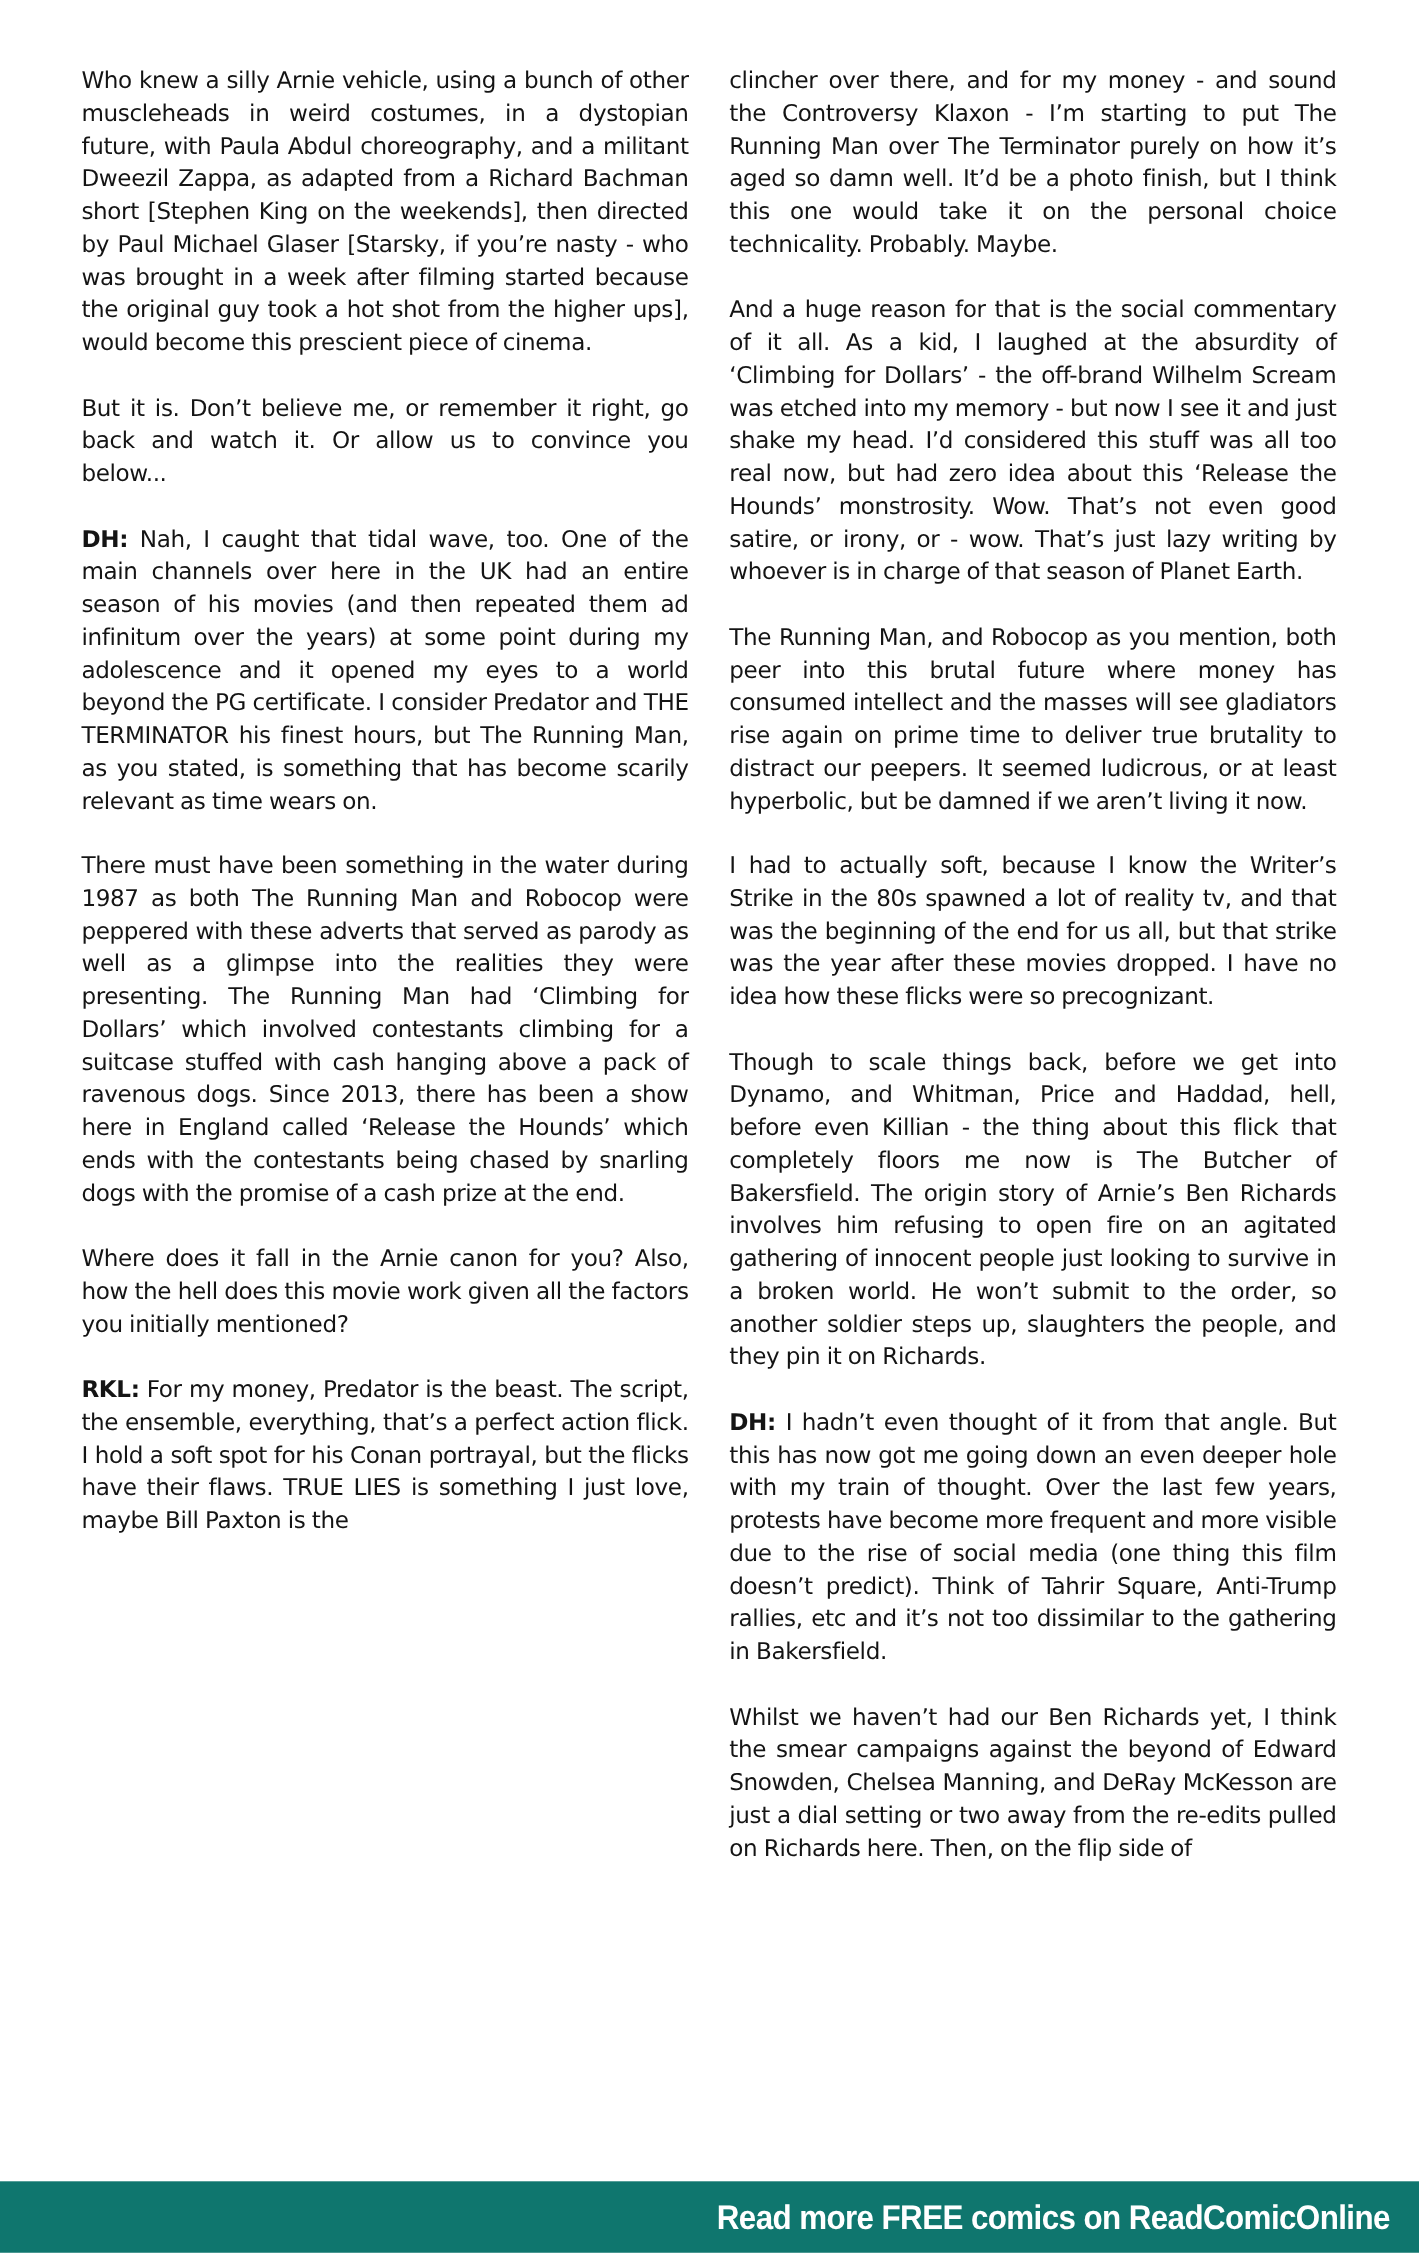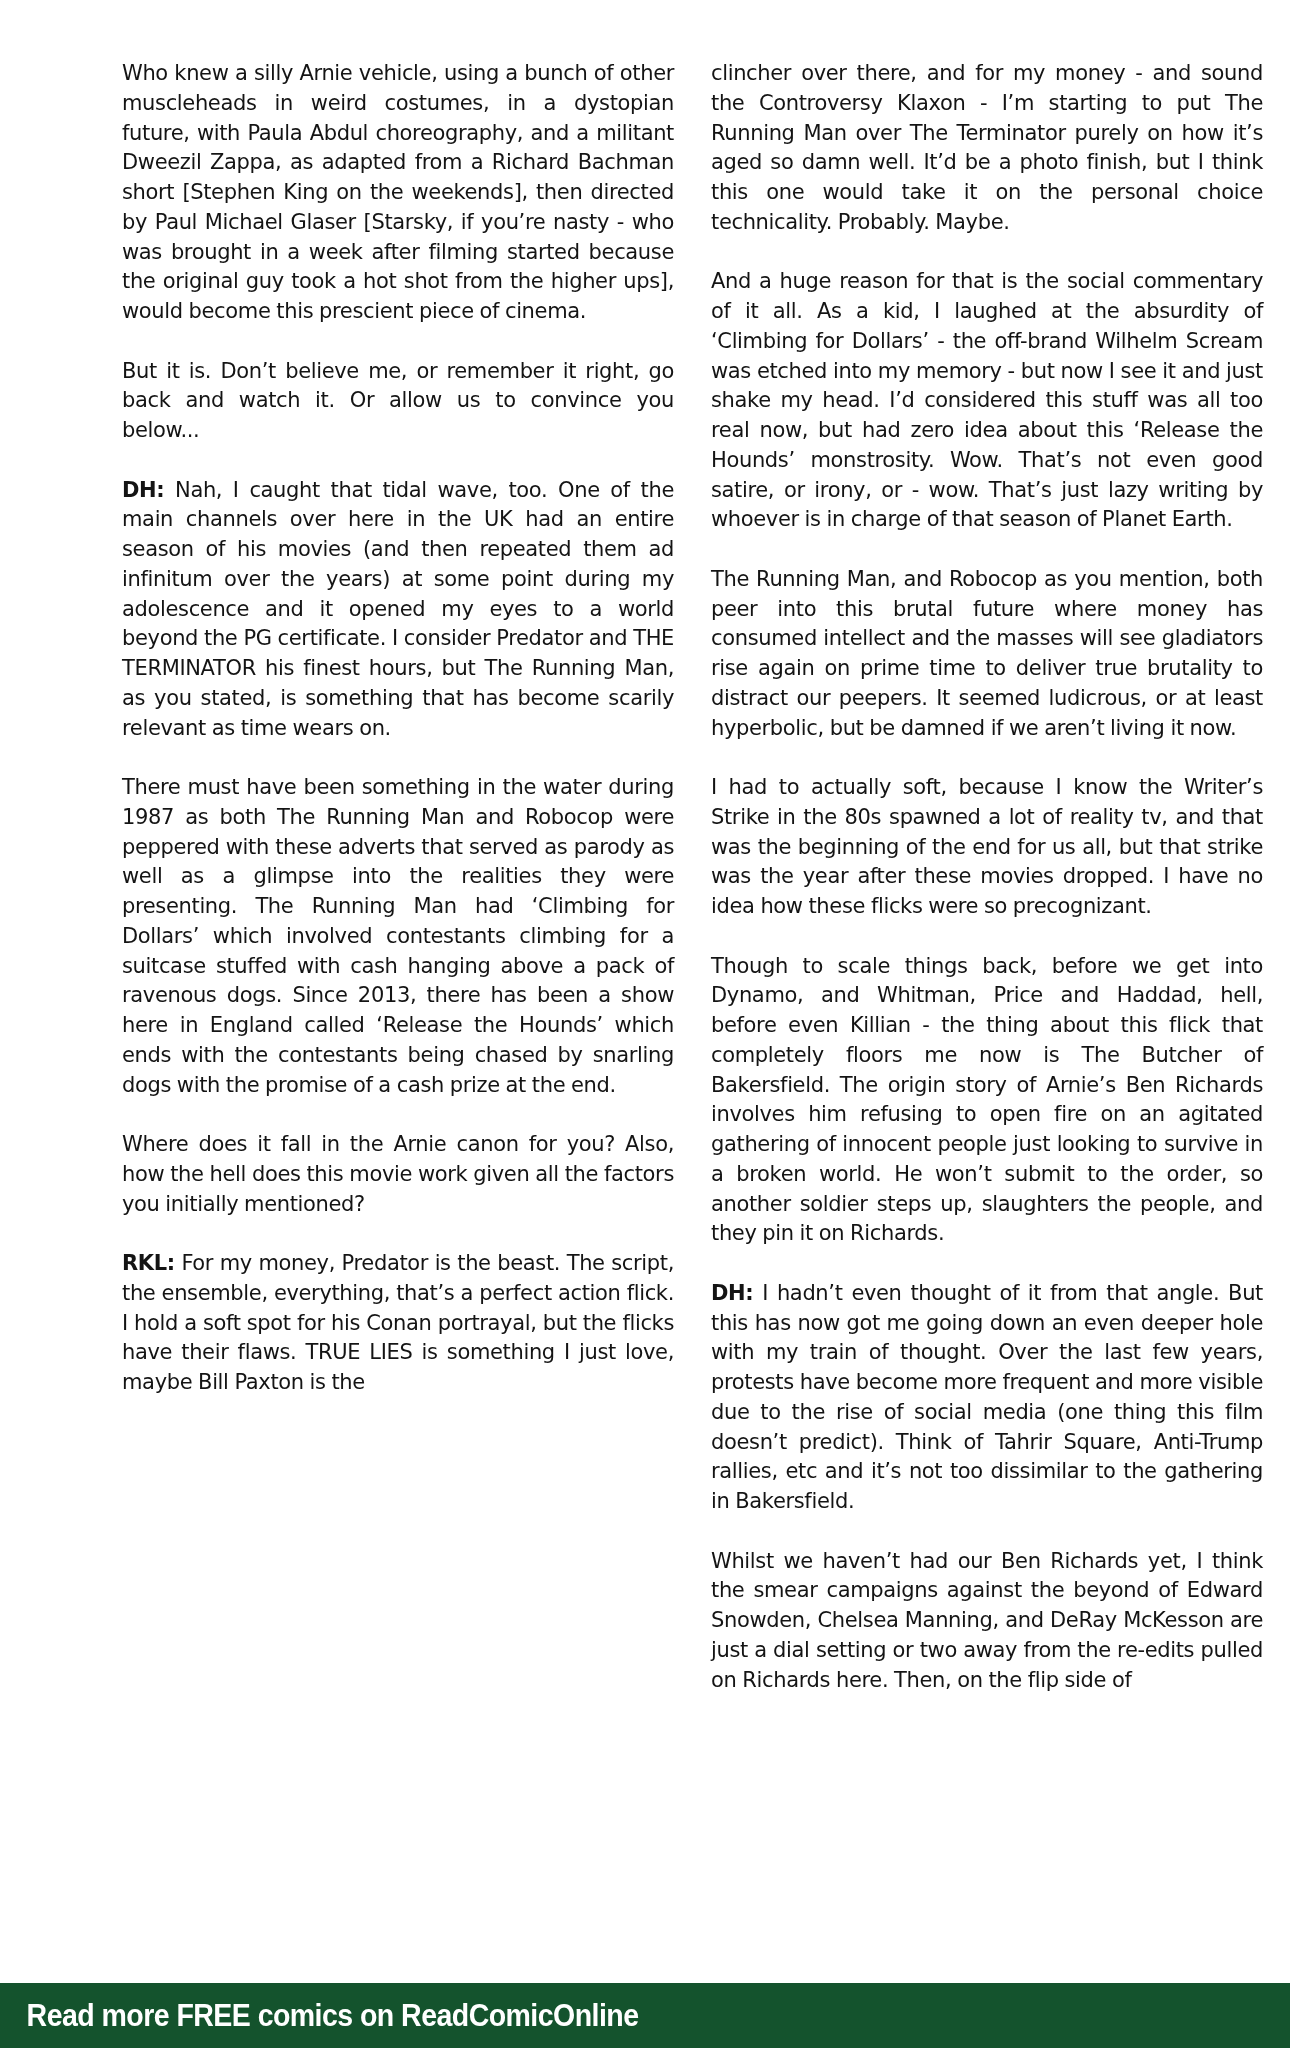--- a/index.html
+++ b/index.html
@@ -25,41 +25,40 @@
   }
   .column {
     position: absolute;
     top: 59px;
     width: 552px;
     font-size: 21px;
     line-height: 29.75px;
     text-align: justify;
     letter-spacing: -0.35px;
     word-spacing: -0.5px;
-    margin-left: 48px;
   }
   .col-left { left: 74px; }
   .col-right { left: 663px; }
   .para {
     margin: 0 0 29.75px 0;
     hyphens: none;
   }
   .speaker {
     font-weight: bold;
   }
   .footer-banner {
     position: absolute;
     left: 0;
     top: 1983px;
     width: 1290px;
     height: 66px;
-    background: #14532d;
+    background: #0f766e;
     display: flex;
     align-items: center;
-    justify-content: flex-start;
+    justify-content: flex-end;
   }
   .footer-text {
     font-family: "Liberation Sans", sans-serif;
     font-weight: bold;
     font-size: 31px;
     color: #ffffff;
     letter-spacing: -0.6px;
     transform: scaleX(0.92);
     white-space: nowrap;
     text-decoration: none;

